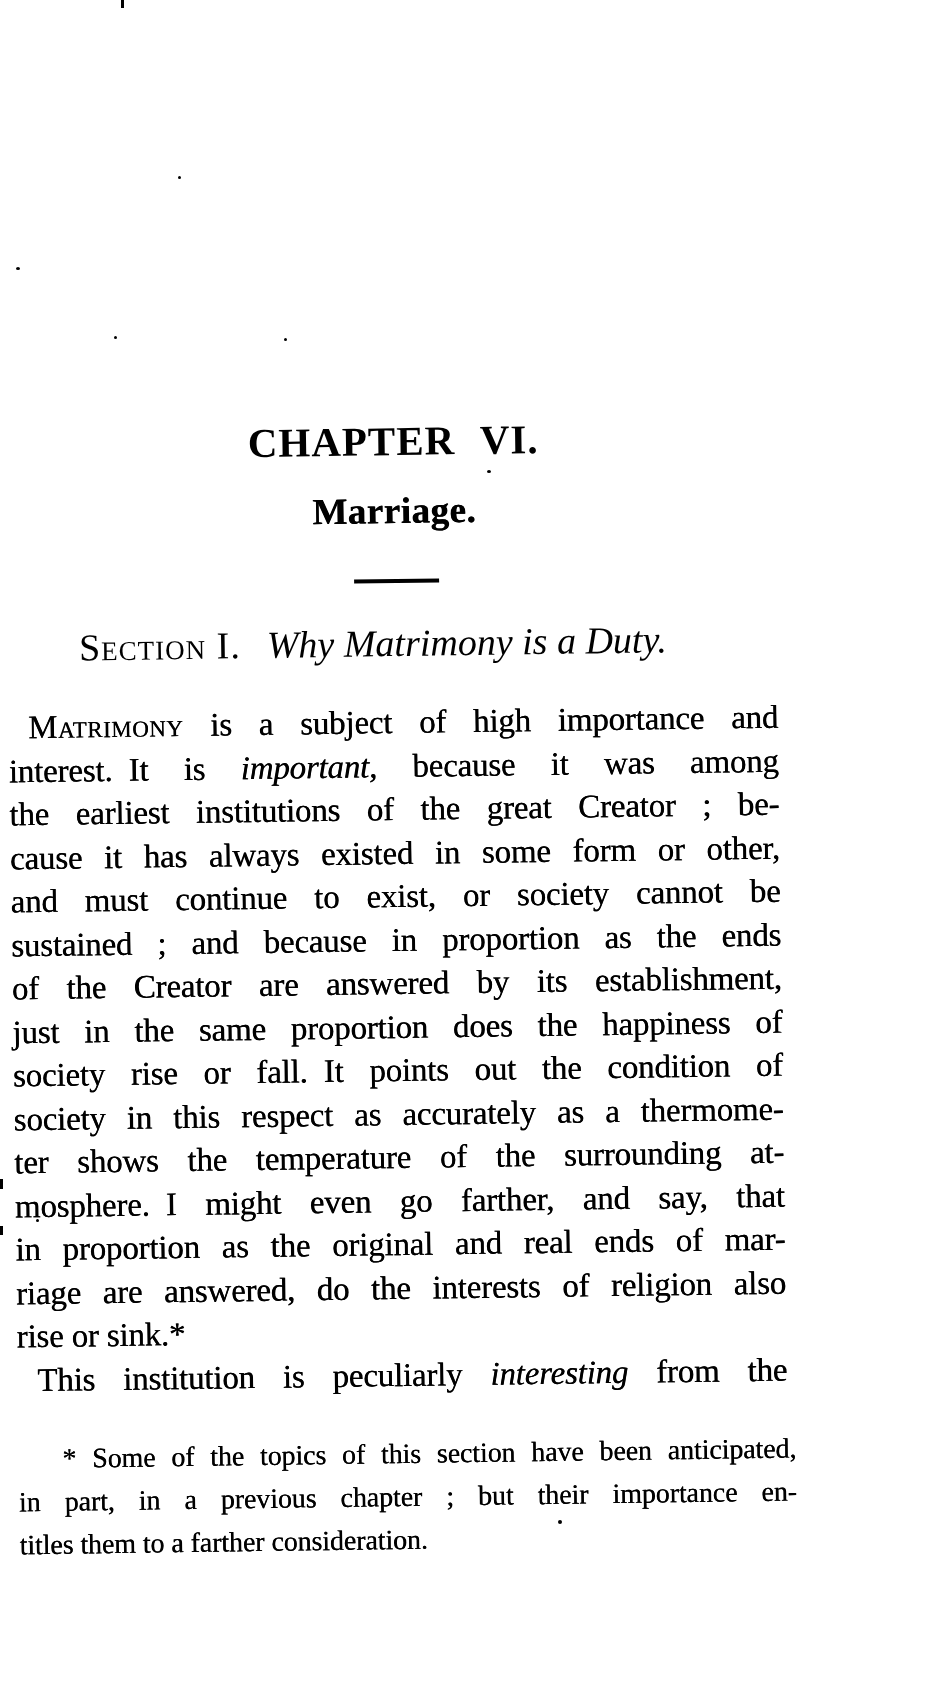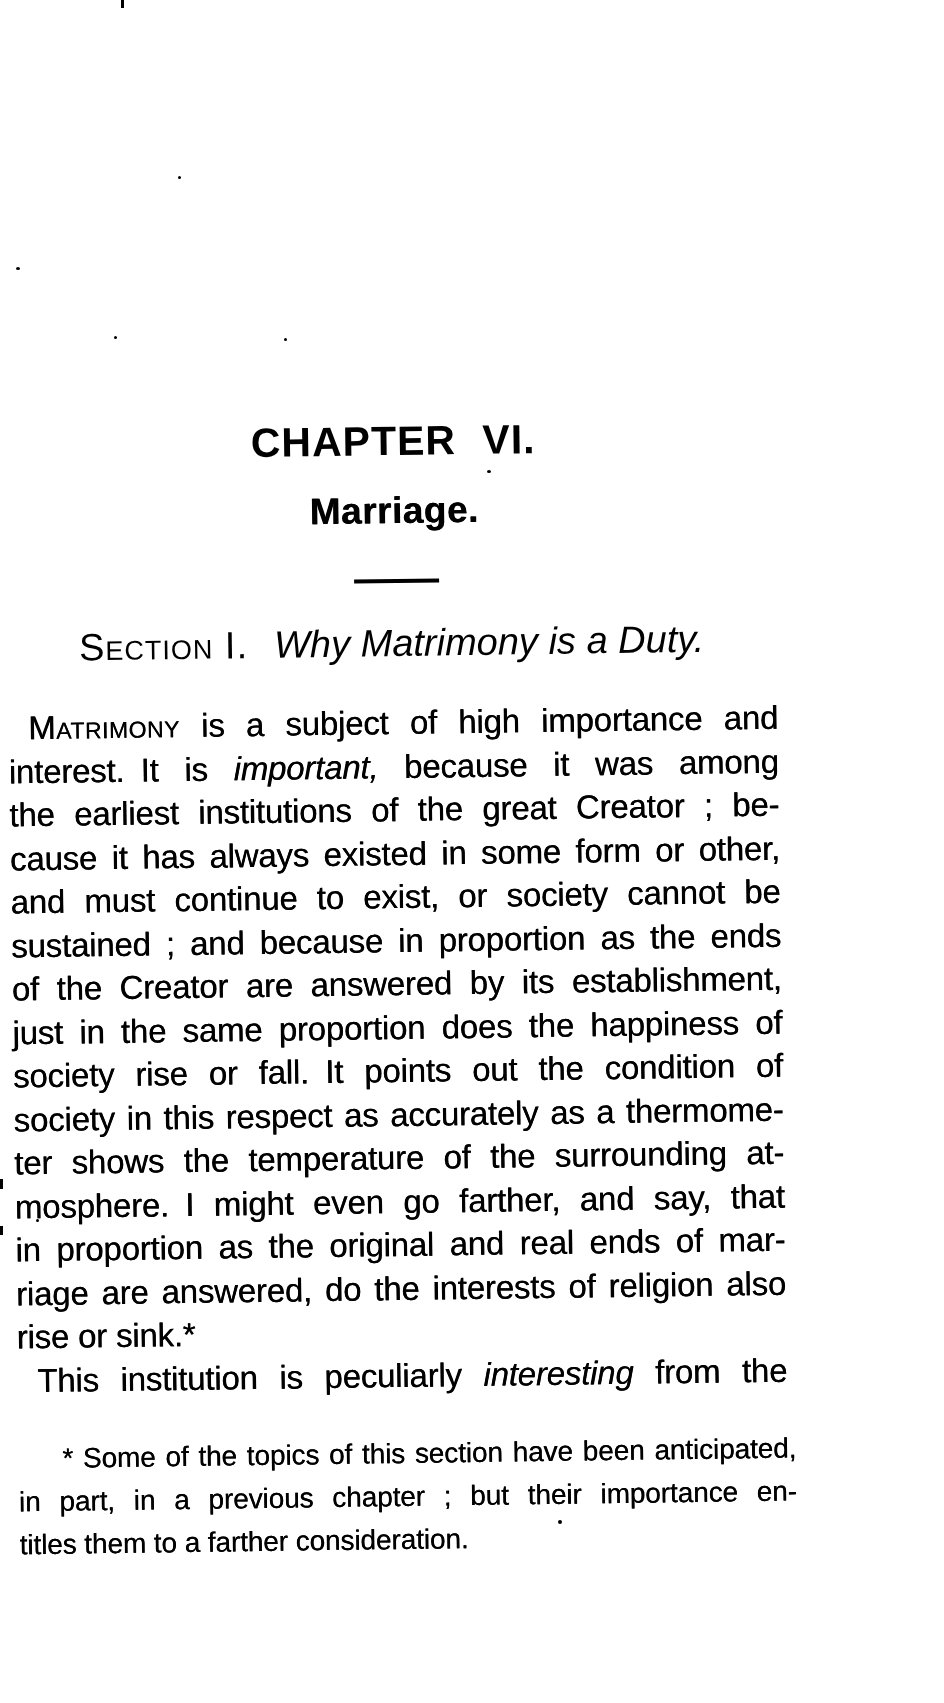--- a/index.html
+++ b/index.html
@@ -2,21 +2,21 @@
 <html><head>
 <meta charset="utf-8">
 <style>
   html, body { margin: 0; padding: 0; background: #ffffff; }
   .page {
     position: relative;
     width: 944px;
     height: 1703px;
     background: #ffffff;
     overflow: hidden;
-    font-family: Liberation Sans, sans-serif;
+    font-family: Liberation Serif, serif;
     color: #000000;
   }
   .content {
     position: absolute;
     left: 10px;
     top: 0;
     width: 778px;
     height: 1703px;
     transform: rotate(-0.8deg);
     transform-origin: 390px 860px;

